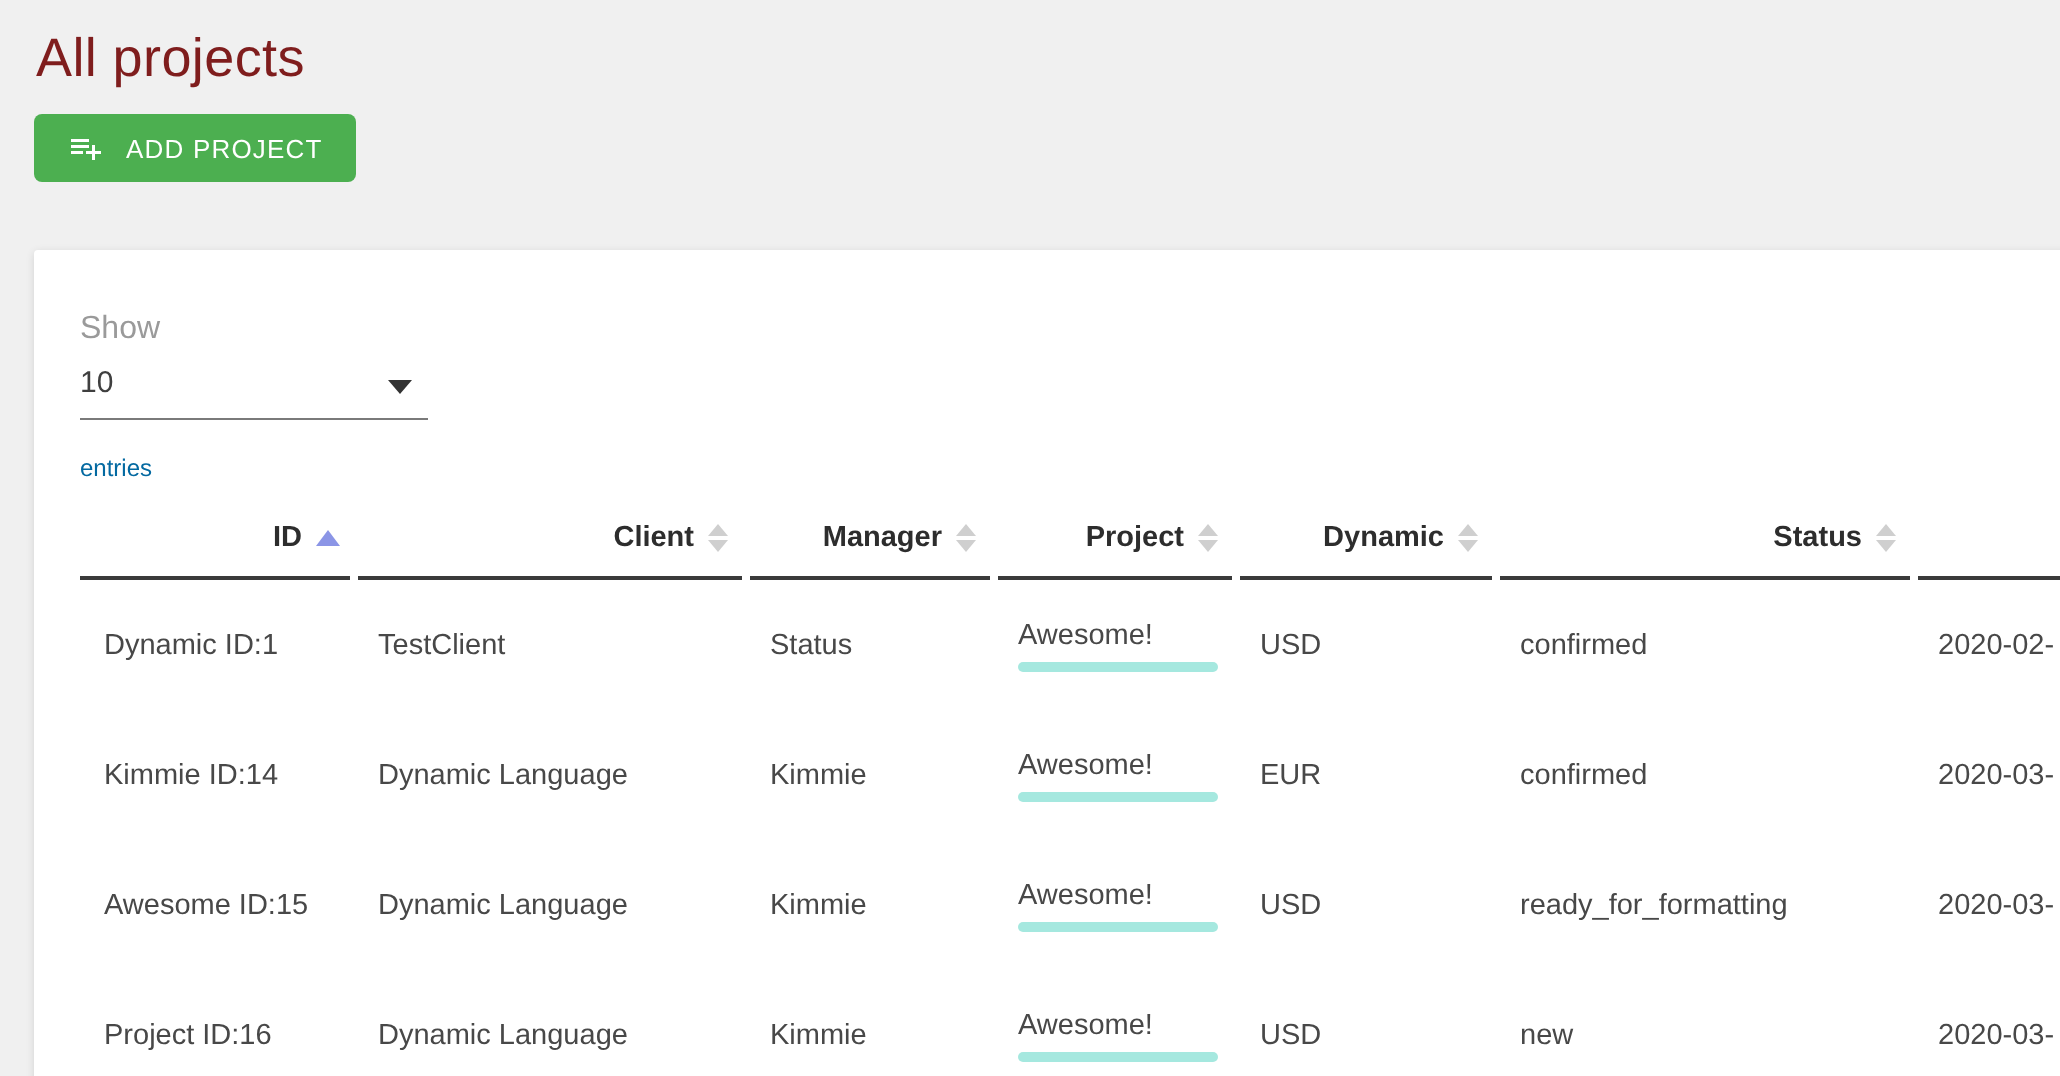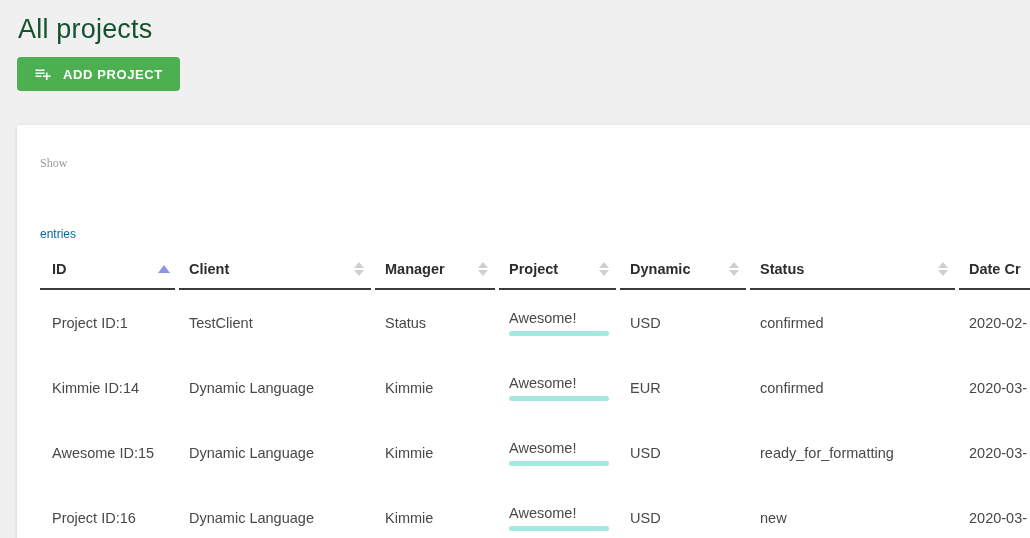--- a/index.html
+++ b/index.html
@@ -4,37 +4,37 @@
 <style>
   * { box-sizing: border-box; }
   html, body { margin: 0; padding: 0; }
   body {
     width: 1030px; height: 538px; overflow: hidden; position: relative;
     background: #f0f0f0;
     font-family: "Liberation Sans", "DejaVu Sans", sans-serif;
   }
   .page-title {
     position: absolute; left: 18px; top: -4px;
-    font-size: 27px; font-weight: 300; color: #14532d; letter-spacing: 0.2px;
+    font-size: 27px; font-weight: 300; color: #7f1d1d; letter-spacing: 0.2px;
   }
   .add-btn {
     position: absolute; left: 17px; top: 57px; height: 34px;
     display: flex; align-items: center; gap: 11px; padding: 0 17px;
     background: #4caf50; border: none; border-radius: 4px; cursor: pointer;
-    color: #ffffff; font-family: inherit; font-size: 13px; font-weight: 700; letter-spacing: 0.6px;
+    color: #ffffff; font-family: inherit; font-size: 13px; font-weight: 400; letter-spacing: 0.6px;
   }
   .add-btn svg { display: block; }
   .card {
     position: absolute; left: 17px; top: 125px; width: 1063px; height: 560px;
     background: #ffffff; border-radius: 2px;
     box-shadow: 0 1px 4px rgba(0,0,0,0.12);
   }
   .length-label {
     position: absolute; left: 23px; top: 31px;
-    font-size: 12px; color: #9a9a9a; font-family: Liberation Serif, serif;
+    font-size: 16px; color: #9a9a9a;
   }
   .length-select {
     position: absolute; left: 23px; top: 52px; width: 174px; height: 33px;
     border-bottom: 1px solid #7a7a7a; cursor: pointer;
   }
   .length-value { font-size: 15px; color: #3f3f3f; line-height: 30px; }
   .caret-down {
     position: absolute; right: 8px; top: 13px; width: 0; height: 0;
     border-left: 6px solid transparent; border-right: 6px solid transparent;
     border-top: 7px solid #333333;
@@ -42,21 +42,21 @@
   .entries-label {
     position: absolute; left: 23px; top: 102px;
     font-size: 12px; color: #0369a1;
   }
   table.projects {
     position: absolute; left: 23px; top: 125px;
     width: 1120px; border-collapse: separate; border-spacing: 0; table-layout: fixed;
   }
   th {
     position: relative; height: 40px; padding: 6px 26px 6px 12px;
-    text-align: left; vertical-align: middle;
+    text-align: right; vertical-align: middle;
     font-size: 14.5px; font-weight: 700; color: #2d2d2d;
     border-bottom: 2px solid #3a3a3a; cursor: pointer; white-space: nowrap;
   }
   th:not(:first-child)::before {
     content: ""; position: absolute; left: -2px; bottom: -2px;
     width: 4px; height: 2px; background: #ffffff;
   }
   .sort-icon { position: absolute; right: 9px; top: 50%; margin-top: -7px; width: 10px; height: 14px; }
   .tri-up, .tri-down { position: absolute; left: 0; width: 0; height: 0;
     border-left: 5px solid transparent; border-right: 5px solid transparent; }
@@ -83,20 +83,24 @@
         <path d="M14 10H2v2h12v-2zm0-4H2v2h12V6zm4 8v-4h-2v4h-4v2h4v4h2v-4h4v-2h-4zM2 16h8v-2H2v2z"></path>
       </svg>
   </span>
   <span>ADD PROJECT</span>
 </button>
 
 <div class="card">
 
   <div class="length-label">Show</div>
 
+  <div class="length-select">
+    <div class="length-value">10</div>
+    <div class="caret-down"></div>
+  </div>
 
   <div class="entries-label">entries</div>
 
   <table class="projects">
     <colgroup>
       <col style="width:137px">
         <col style="width:196px">
         <col style="width:124px">
       <col style="width:121px">
         <col style="width:130px">
@@ -146,21 +150,21 @@
               <i class="tri-down"></i>
             </span>
         </th>
         <th>
           <span>Date Cr</span>
         </th>
       </tr>
     </thead>
     <tbody>
       <tr>
-        <td>Project ID:1</td>
+        <td>Dynamic ID:1</td>
         <td>TestClient</td>
         <td>Status</td>
         <td>
           <div>Awesome!</div>
           <div class="budget-bar"></div>
         </td>
         <td>USD</td>
         <td>confirmed</td>
         <td>2020-02-</td>
       </tr>

